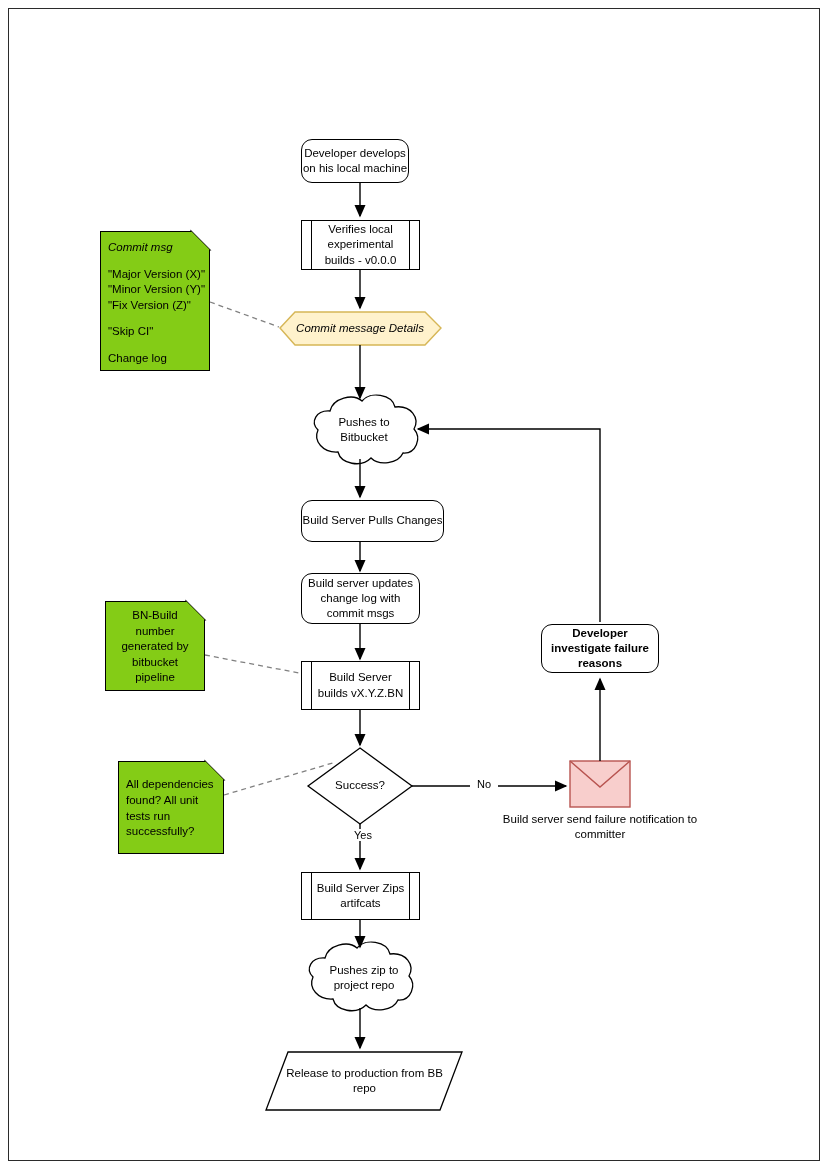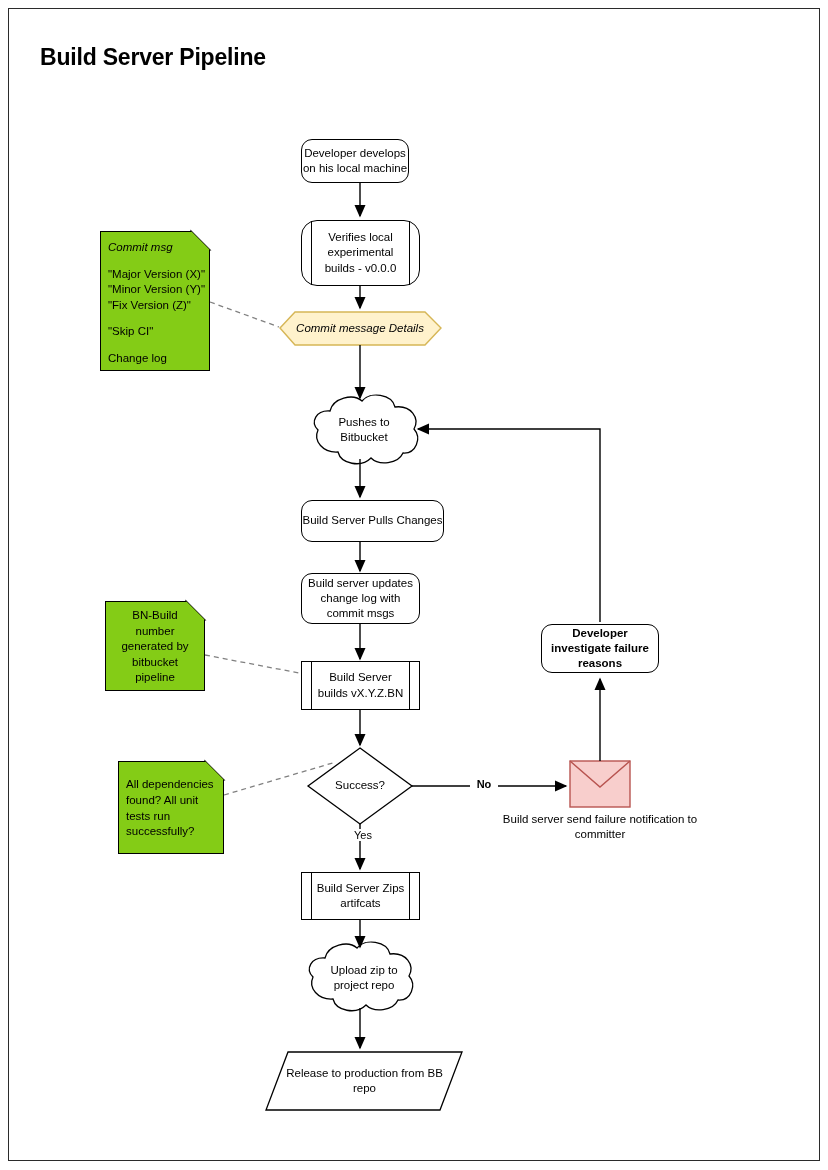--- a/index.html
+++ b/index.html
@@ -143,21 +143,20 @@
     text-align: center;
     line-height: 1.33;
   }
 </style>
 </head>
 <body>
 
 <div id="page-frame"></div>
 
 <div id="header">
-  <div id="title">Build Server Pipeline</div>
 </div>
 
 <svg id="canvas" viewBox="0 0 828 1170">
   <defs>
     <marker id="arrow" markerWidth="10" markerHeight="10" refX="8" refY="4" orient="auto" markerUnits="strokeWidth">
       <path d="M0,0 L9,4 L0,8 z" fill="#000"></path>
     </marker>
   </defs>
 
   <polygon points="280,328 295,312 425,312 441,328 425,345 295,345" fill="#fff2cc" stroke="#d6b656" stroke-width="1.4"></polygon>
@@ -210,21 +209,21 @@
 
   <line x1="210" y1="302" x2="279" y2="327" stroke="#808080" stroke-width="1.3" stroke-dasharray="5,4"></line>
   <line x1="205" y1="655" x2="299" y2="673" stroke="#808080" stroke-width="1.3" stroke-dasharray="5,4"></line>
   <line x1="224" y1="795" x2="336" y2="762" stroke="#808080" stroke-width="1.3" stroke-dasharray="5,4"></line>
 </svg>
 
 <div class="node proc-round" style="left:301px; top:139px; width:108px; height:44px;">
   <span>Developer develops on his local machine</span>
 </div>
 
-<div class="predef" style="left:301px; top:220px; width:119px; height:66px;border-radius:16px;">
+<div class="predef" style="left:301px; top:220px; width:119px; height:50px;">
   <span class="bar-l"></span>
   <span class="bar-r"></span>
   <span class="ptext">Verifies local experimental builds - v0.0.0</span>
 </div>
 
 <div class="hex-label" style="left:295px; top:312px; width:130px; height:33px;font-style:italic;">
   <span>Commit message Details</span>
 </div>
 
 <div class="cloud-label" style="left:322px; top:410px; width:84px; height:40px;">
@@ -255,29 +254,29 @@
 
 <div class="caption" style="left:500px; top:812px; width:200px;">Build server send failure notification to committer</div>
 
 <div class="predef" style="left:301px; top:872px; width:119px; height:48px;">
   <span class="bar-l"></span>
   <span class="bar-r"></span>
   <span class="ptext">Build Server Zips artifcats</span>
 </div>
 
 <div class="cloud-label" style="left:320px; top:959px; width:88px; height:38px;">
-  <span>Upload zip to project repo</span>
+  <span>Pushes zip to project repo</span>
 </div>
 
 <div class="node" style="left:277px; top:1060px; width:175px; height:42px;">
   <span>Release to production from BB repo</span>
 </div>
 
 <div class="edge-label" style="left:345px; top:829px; width:32px;">Yes</div>
-<div class="edge-label" style="left:470px; top:778px; width:24px;font-weight:bold;">No</div>
+<div class="edge-label" style="left:470px; top:778px; width:24px;">No</div>
 
 <div class="note" style="left:100px; top:231px; width:110px; height:140px; border:1.2px solid #000; clip-path: polygon(0 0, 91px 0, 100% 19px, 100% 100%, 0 100%);">
   <div class="note-body">
     <div class="note-title">Commit msg</div>
     <div class="note-line">"Major Version (X)"</div>
     <div class="note-line">"Minor Version (Y)"</div>
     <div class="note-line">"Fix Version (Z)"</div>
     <div class="gap"></div>
     <div class="note-line">"Skip CI"</div>
     <div class="gap"></div>

